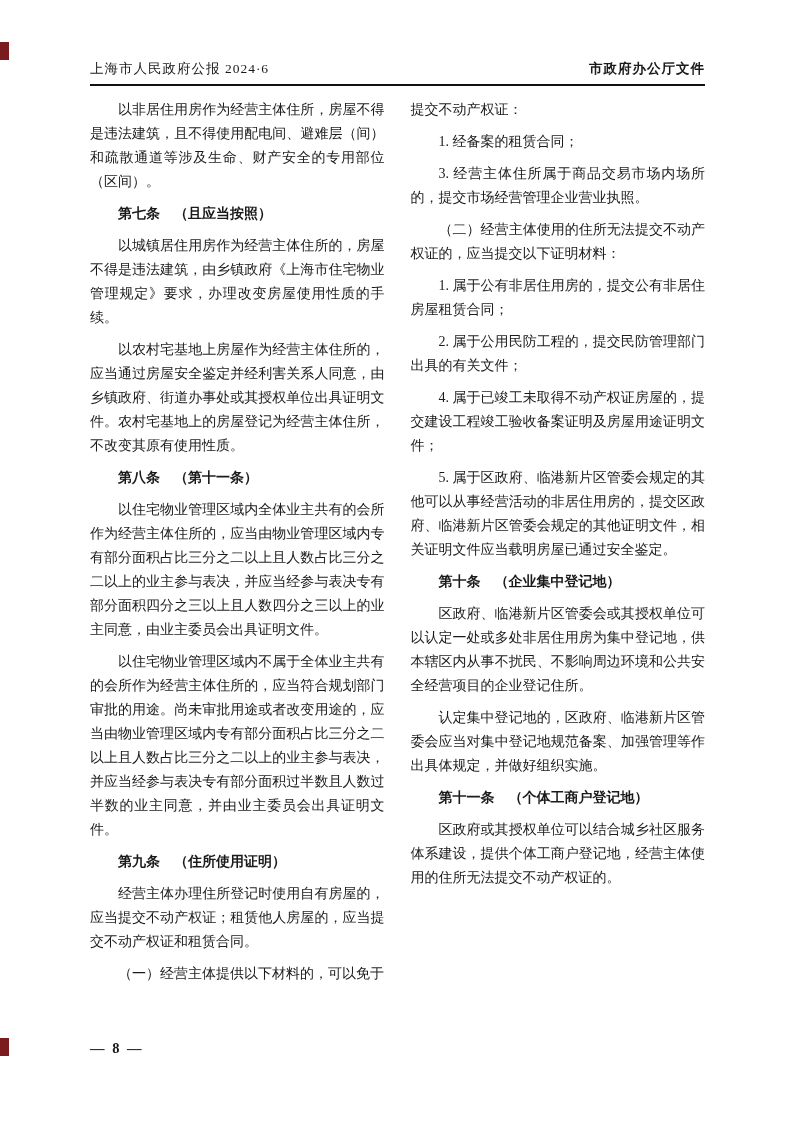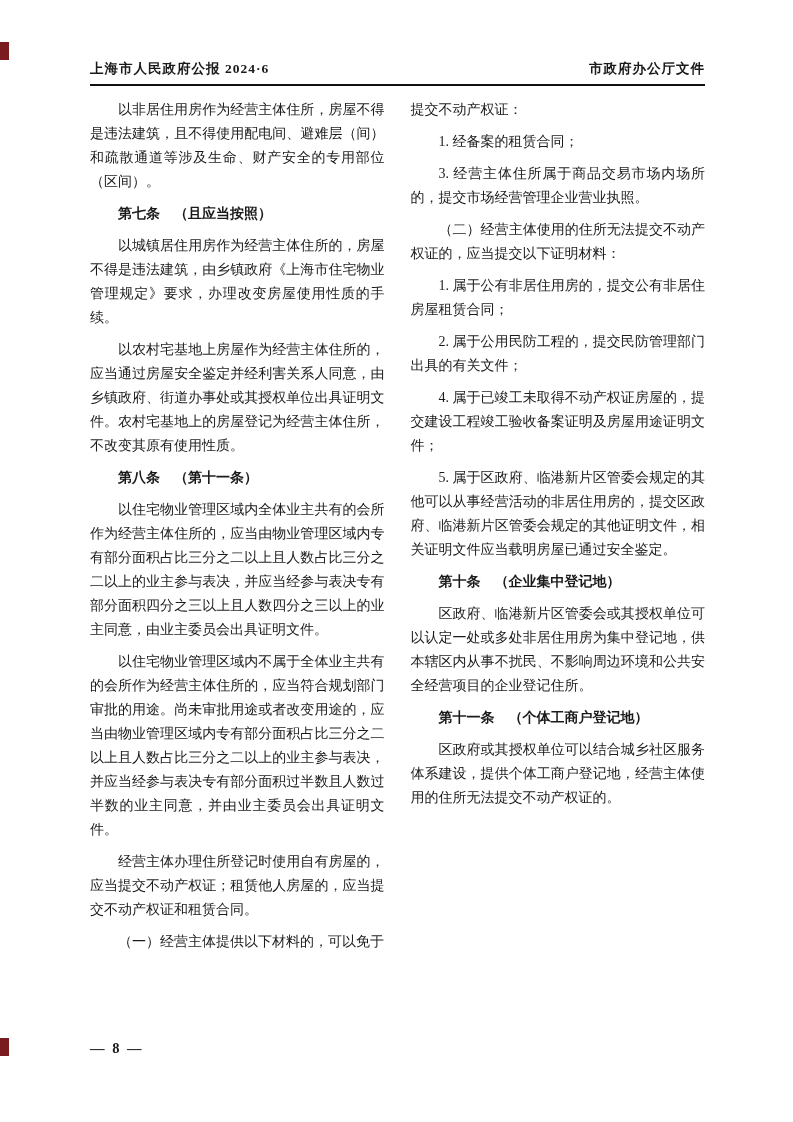--- a/index.html
+++ b/index.html
@@ -32,21 +32,21 @@
     position: absolute;
     left: 90px;
     right: 88px;
     top: 60px;
     display: flex;
     justify-content: space-between;
     align-items: baseline;
     font-size: 13.5px;
     letter-spacing: 1px;
   }
-  .page-header .hdr-left { font-weight: bold; }
+  .page-header .hdr-left { font-weight: normal; }
   .page-header .hdr-right { font-weight: bold; }
   .header-rule {
     position: absolute;
     left: 90px;
     right: 88px;
     top: 84px;
     height: 2px;
     background: #111111;
   }
   .columns {
@@ -96,34 +96,36 @@
 
   <div class="columns">
     <div class="column" id="left-col">
         <p class="para">以非居住用房作为经营主体住所，房屋不得是违法建筑，且不得使用配电间、避难层（间）和疏散通道等涉及生命、财产安全的专用部位（区间）。</p>
         <p class="para heading">第七条　（且应当按照）</p>
         <p class="para">以城镇居住用房作为经营主体住所的，房屋不得是违法建筑，由乡镇政府《上海市住宅物业管理规定》要求，办理改变房屋使用性质的手续。</p>
         <p class="para">以农村宅基地上房屋作为经营主体住所的，应当通过房屋安全鉴定并经利害关系人同意，由乡镇政府、街道办事处或其授权单位出具证明文件。农村宅基地上的房屋登记为经营主体住所，不改变其原有使用性质。</p>
         <p class="para heading">第八条　（第十一条）</p>
         <p class="para">以住宅物业管理区域内全体业主共有的会所作为经营主体住所的，应当由物业管理区域内专有部分面积占比三分之二以上且人数占比三分之二以上的业主参与表决，并应当经参与表决专有部分面积四分之三以上且人数四分之三以上的业主同意，由业主委员会出具证明文件。</p>
         <p class="para">以住宅物业管理区域内不属于全体业主共有的会所作为经营主体住所的，应当符合规划部门审批的用途。尚未审批用途或者改变用途的，应当由物业管理区域内专有部分面积占比三分之二以上且人数占比三分之二以上的业主参与表决，并应当经参与表决专有部分面积过半数且人数过半数的业主同意，并由业主委员会出具证明文件。</p>
+        <p class="para heading">第九条　（住所使用证明）</p>
         <p class="para">经营主体办理住所登记时使用自有房屋的，应当提交不动产权证；租赁他人房屋的，应当提交不动产权证和租赁合同。</p>
         <p class="para">（一）经营主体提供以下材料的，可以免于</p>
       </div>
     <div class="column" id="right-col">
         <p class="para no-indent">提交不动产权证：</p>
         <p class="para">1. 经备案的租赁合同；</p>
         <p class="para">3. 经营主体住所属于商品交易市场内场所的，提交市场经营管理企业营业执照。</p>
         <p class="para">（二）经营主体使用的住所无法提交不动产权证的，应当提交以下证明材料：</p>
         <p class="para">1. 属于公有非居住用房的，提交公有非居住房屋租赁合同；</p>
         <p class="para">2. 属于公用民防工程的，提交民防管理部门出具的有关文件；</p>
         <p class="para">4. 属于已竣工未取得不动产权证房屋的，提交建设工程竣工验收备案证明及房屋用途证明文件；</p>
         <p class="para">5. 属于区政府、临港新片区管委会规定的其他可以从事经营活动的非居住用房的，提交区政府、临港新片区管委会规定的其他证明文件，相关证明文件应当载明房屋已通过安全鉴定。</p>
         <p class="para heading">第十条　（企业集中登记地）</p>
         <p class="para">区政府、临港新片区管委会或其授权单位可以认定一处或多处非居住用房为集中登记地，供本辖区内从事不扰民、不影响周边环境和公共安全经营项目的企业登记住所。</p>
+        <p class="para">认定集中登记地的，区政府、临港新片区管委会应当对集中登记地规范备案、加强管理等作出具体规定，并做好组织实施。</p>
         <p class="para heading">第十一条　（个体工商户登记地）</p>
         <p class="para">区政府或其授权单位可以结合城乡社区服务体系建设，提供个体工商户登记地，经营主体使用的住所无法提交不动产权证的。</p>
       </div>
   </div>
 
   <div class="page-footer">
     <span>— 8 —</span>
   </div>
 
 </div>

